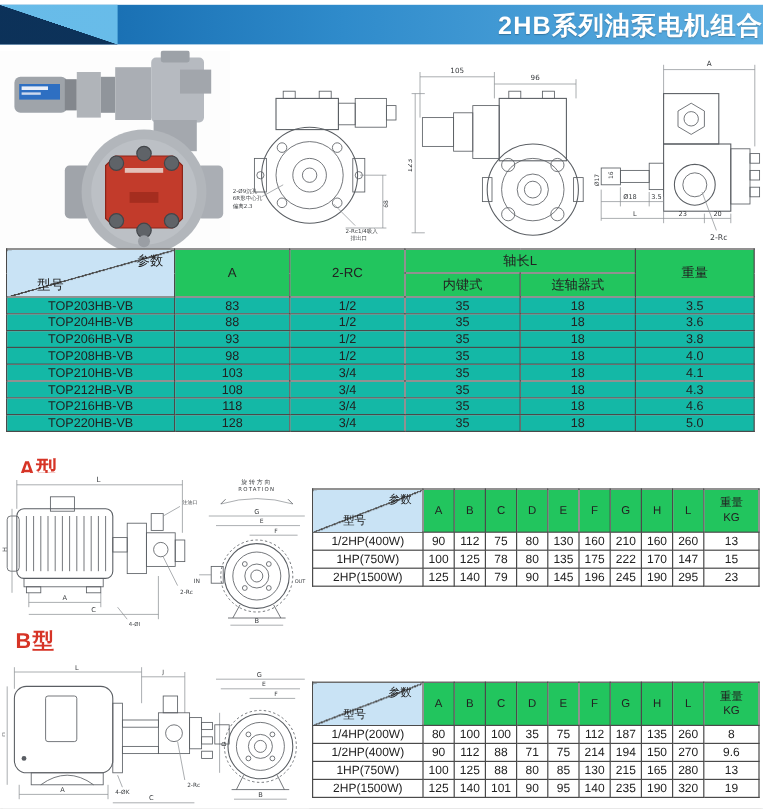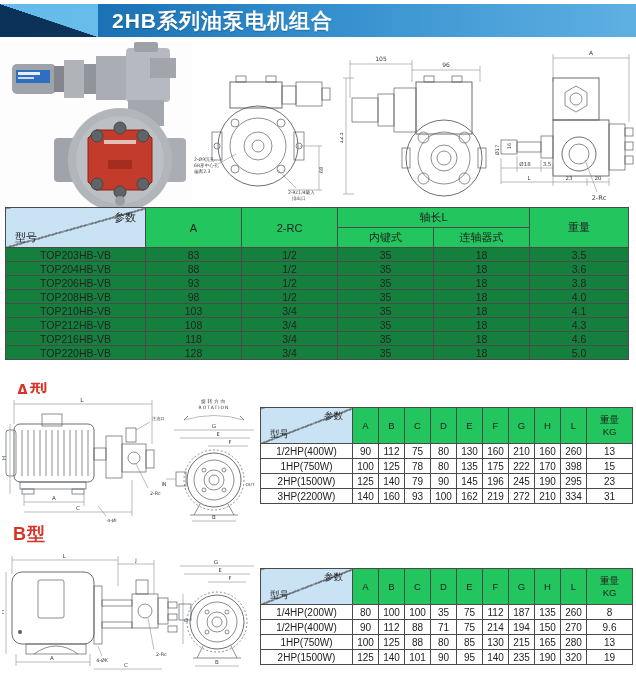--- a/index.html
+++ b/index.html
@@ -4,21 +4,21 @@
 <style>
   * { margin:0; padding:0; box-sizing:border-box; }
   html,body { background:#e9e9e9; }
   body { font-family:"Liberation Sans", sans-serif; }
   #app { position:relative; width:636px; height:674px; background:#ffffff; overflow:hidden;
          box-shadow:0 2px 3px rgba(0,0,0,.25); }
 
   
   .banner { position:absolute; top:4px; left:0; width:636px; height:33px;
             background:linear-gradient(90deg,#0f63a8 0%,#2f8bcb 45%,#5fb0e2 100%);
-            display:flex; align-items:center; }
+            display:flex; align-items:center;justify-content:flex-end; }
   .banner::before { content:""; position:absolute; left:0; top:0; width:98px; height:100%;
             background:linear-gradient(to top right,#0c2f55 49.6%,#6cc0ec 50%); opacity:.95; }
   .banner-title { position:relative; margin-left:112px; color:#ffffff; font-size:21px;
             font-weight:bold; letter-spacing:1px; white-space:nowrap;
             text-shadow:0 1px 1px rgba(0,0,0,.25); }
 
   
   .figures { position:absolute; top:42px; left:0; width:636px; height:165px; display:flex; }
   svg { display:block; }
   .ln { fill:none; stroke:#5a5e63; stroke-width:0.9; }
@@ -27,35 +27,35 @@
   .t { font-family:"DejaVu Sans", sans-serif; fill:#3a3d40; }
 
   
   table { border-collapse:collapse; table-layout:fixed; color:#222; }
   th, td { border:1px solid #4a4a4a; text-align:center; padding:0;
            font-weight:normal; white-space:nowrap; overflow:hidden; }
   th { background:#22c55e; }
 
   .main-table { position:absolute; top:207px; left:5px; width:623px; }
   .main-table th { font-size:11px; height:20px; }
-  .main-table td { font-size:10.5px; height:14px; background:#15803d; }
+  .main-table td { font-size:10.5px; height:14px; background:#14b8a6; }
 
   .mini-table { width:372px; }
   .mini-table th { font-size:9.5px; height:17px; }
   .mini-table .hdr-row th { height:36px; }
   .mini-table td { font-size:10px; height:15px; background:#fff; }
   .a-table { position:absolute; top:407px; left:260px; }
   .b-table { position:absolute; top:568px; left:260px; }
 
   .corner { position:relative; background-color:#c9e3f5;
      background-image:linear-gradient(to bottom right,
         transparent calc(50% - 0.6px), #4a4a4a calc(50% - 0.6px),
         #4a4a4a calc(50% + 0.6px), transparent calc(50% + 0.6px)); }
   .corner .ct { position:absolute; top:2px; right:9px; }
-  .corner .cb { position:absolute; bottom:2px; left:9px; }
+  .corner .cb { position:absolute; bottom:2px; left:25px; }
   .wcol span { display:block; line-height:1.2; }
 
   .sec-label { position:absolute; color:#d63426; font-size:18px; font-weight:bold;
                letter-spacing:1px; }
   .a-label { top:379px; left:16px; }
   .b-label { top:522px; left:13px; }
 
   .a-fig { position:absolute; top:394px; left:2px; }
   .b-fig { position:absolute; top:552px; left:2px; }
 </style>
@@ -424,48 +424,35 @@
         <tr>
           <td>1HP(750W)</td>
           <td>100</td>
           <td>125</td>
           <td>78</td>
           <td>80</td>
           <td>135</td>
           <td>175</td>
           <td>222</td>
           <td>170</td>
-          <td>398</td>
+          <td>147</td>
           <td>15</td>
         </tr>
         <tr>
           <td>2HP(1500W)</td>
           <td>125</td>
           <td>140</td>
           <td>79</td>
           <td>90</td>
           <td>145</td>
           <td>196</td>
           <td>245</td>
           <td>190</td>
           <td>295</td>
           <td>23</td>
-        </tr>
-        <tr>
-          <td>3HP(2200W)</td>
-          <td>140</td>
-          <td>160</td>
-          <td>93</td>
-          <td>100</td>
-          <td>162</td>
-          <td>219</td>
-          <td>272</td>
-          <td>210</td>
-          <td>334</td>
-          <td>31</td>
         </tr>
       </tbody>
   </table>
 
   <div class="sec-label b-label">B型</div>
 
   <svg class="b-fig" width="256" height="122" viewBox="0 0 256 122">
     <rect x="0" y="0" width="256" height="122" fill="#ffffff"></rect>
     <g>
       <line class="dim" x1="10" y1="8" x2="116" y2="8"></line>

